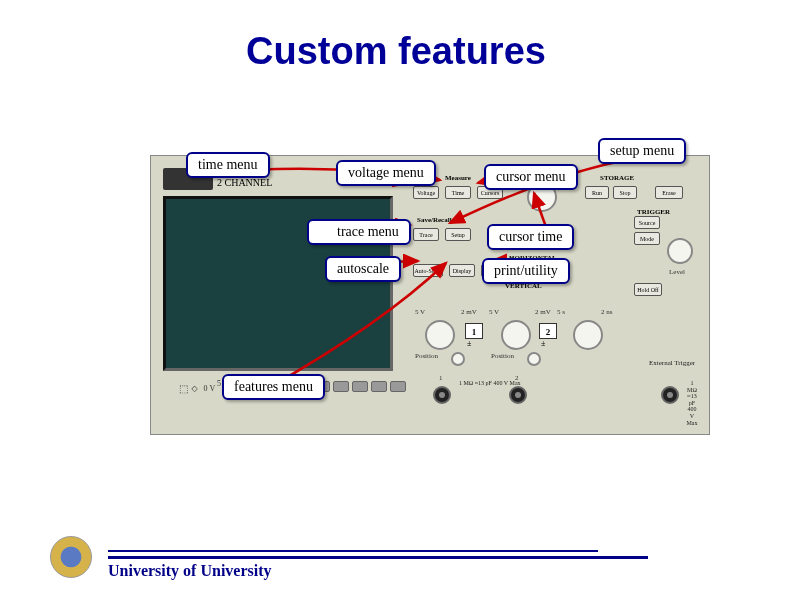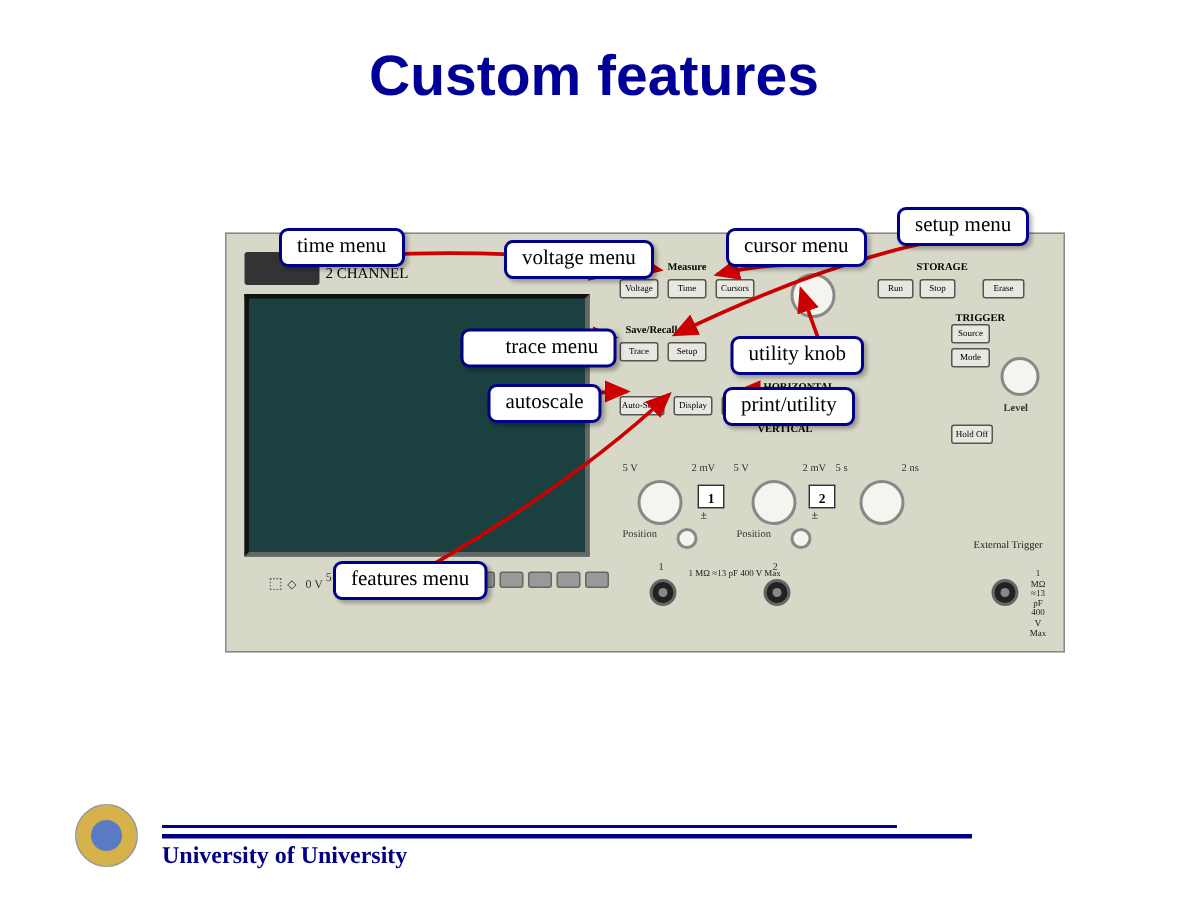--- a/index.html
+++ b/index.html
@@ -240,21 +240,21 @@
       <div class="softkey"></div>
       <div class="softkey"></div>
     <div class="softkey"></div>
       <div class="softkey"></div>
       <div class="softkey"></div>
   </div>
 
   <div class="scope-panel">
 
     <div class="section-label" style="left:36px;top:6px;">Measure</div>
-    <div class="section-label" style="left:202px;top:6px;">STORAGE</div>
+    <div class="section-label" style="left:191px;top:6px;">STORAGE</div>
     <div class="section-label" style="left:8px;top:48px;">Save/Recall</div>
     <div class="section-label" style="left:100px;top:86px;">HORIZONTAL</div>
     <div class="section-label" style="left:228px;top:40px;">TRIGGER</div>
     <div class="section-label" style="left:96px;top:114px;">VERTICAL</div>
 
     <div class="btn" style="left:4px;top:18px;">Voltage</div>
     <div class="btn" style="left:36px;top:18px;">Time</div>
     <div class="btn" style="left:68px;top:18px;">Cursors</div>
     <div class="btn" style="left:176px;top:18px;width:24px;">Run</div>
     <div class="btn" style="left:204px;top:18px;width:24px;">Stop</div>
@@ -267,21 +267,21 @@
     <div class="btn" style="left:4px;top:96px;width:30px;">Auto-Scale</div>
     <div class="btn" style="left:40px;top:96px;">Display</div>
     <div class="btn" style="left:72px;top:96px;width:30px;">Print Utility</div>
     <div class="btn" style="left:130px;top:96px;width:30px;">Main Delayed</div>
     <div class="btn" style="left:225px;top:64px;">Mode</div>
     <div class="btn" style="left:225px;top:115px;width:28px;">Hold Off</div>
 
     <div class="knob" style="left:118px;top:14px;width:30px;height:30px;"></div>
 
     <div class="knob" style="left:258px;top:70px;width:26px;height:26px;"></div>
-    <div class="ch-label" style="left:260px;top:100px;font-weight:bold;">Level</div>
+    <div class="ch-label" style="left:260px;top:100px;">Level</div>
 
     <div class="ch-label" style="left:6px;top:140px;">5 V</div>
     <div class="ch-label" style="left:52px;top:140px;">2 mV</div>
     <div class="ch-label" style="left:80px;top:140px;">5 V</div>
     <div class="ch-label" style="left:126px;top:140px;">2 mV</div>
     <div class="ch-label" style="left:148px;top:140px;">5 s</div>
     <div class="ch-label" style="left:192px;top:140px;">2 ns</div>
 
     <div class="knob" style="left:16px;top:152px;width:30px;height:30px;"></div>
     <div class="knob" style="left:92px;top:152px;width:30px;height:30px;"></div>
@@ -334,24 +334,24 @@
 
   <path d="M 237 108 Q 252 106 268 106" stroke="#cc0000" stroke-width="2.5" fill="none" marker-end="url(#ah)"></path>
 
   <path d="M 379 108 Q 360 106 342 106" stroke="#cc0000" stroke-width="2.5" fill="none" marker-end="url(#ah)"></path>
 
   <path d="M 120 232 Q 230 170 296 108" stroke="#cc0000" stroke-width="2.5" fill="none" marker-end="url(#ah)"></path>
 </svg>
 
 <div class="callout" style="left:186px;top:152px;">time menu</div>
 <div class="callout" style="left:336px;top:160px;">voltage menu</div>
-<div class="callout" style="left:484px;top:152px;">cursor menu</div>
+<div class="callout" style="left:484px;top:164px;">cursor menu</div>
 <div class="callout" style="left:598px;top:138px;">setup menu</div>
 <div class="callout" style="left:307px;top:219px;padding-left:28px;">trace menu</div>
-<div class="callout" style="left:487px;top:224px;">utility knob</div>
+<div class="callout" style="left:487px;top:224px;">cursor time</div>
 <div class="callout" style="left:325px;top:256px;">autoscale</div>
 <div class="callout" style="left:482px;top:258px;">print/utility</div>
 <div class="callout" style="left:222px;top:374px;">features menu</div>
 
 <div class="seal"></div>
 <div class="footer-line"></div>
 <div class="footer-line2"></div>
 <div class="footer-text">University of University</div>
 
 </body></html>

